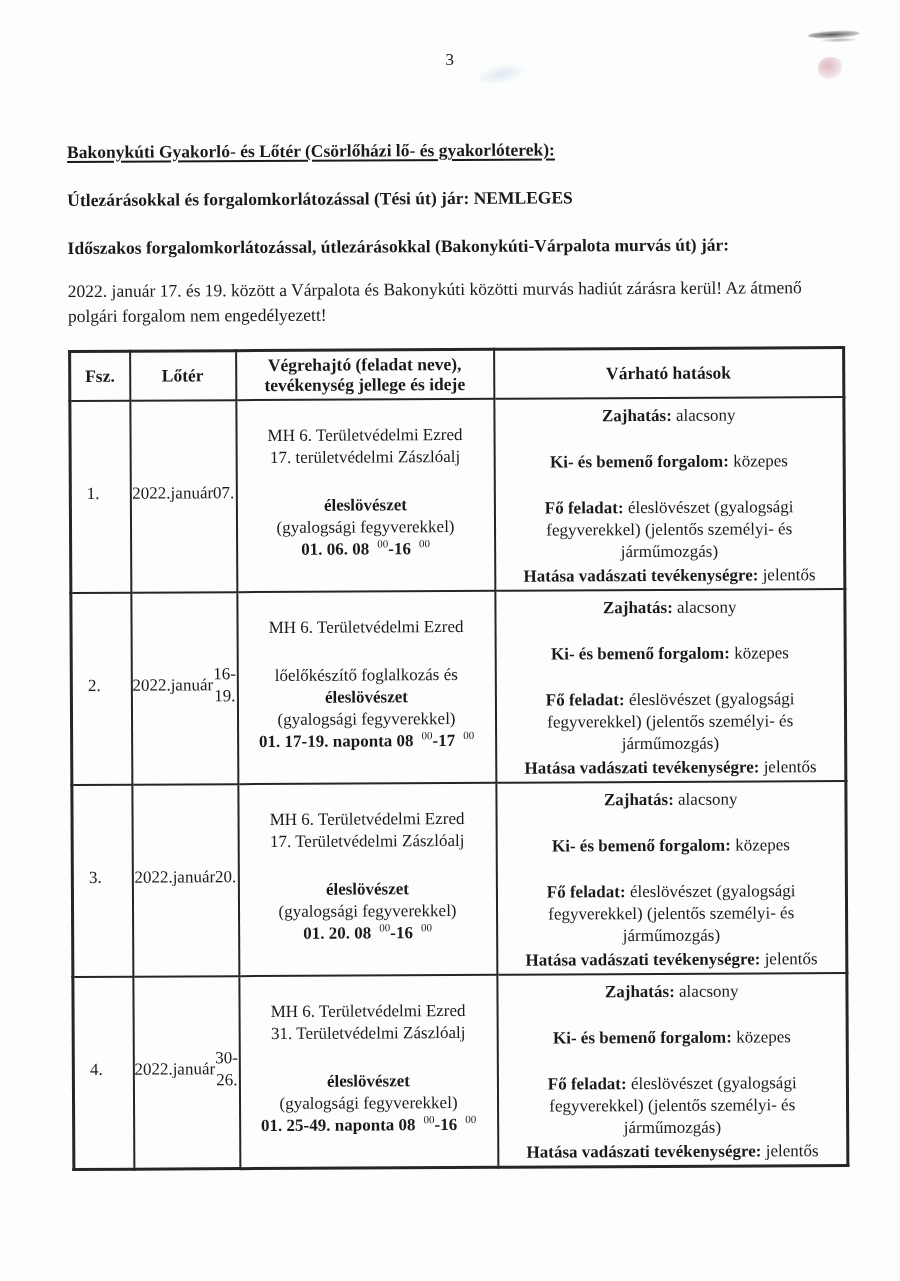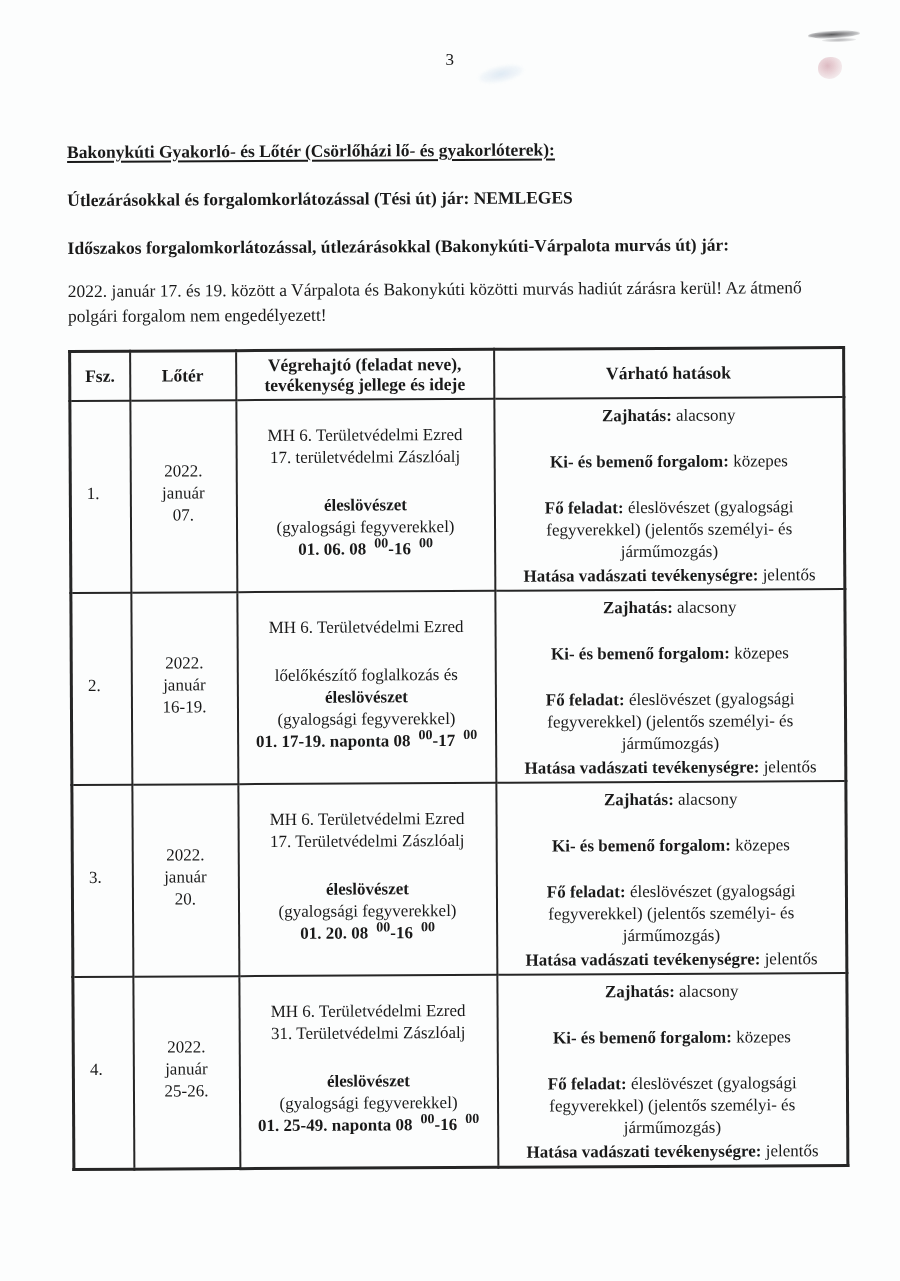--- a/index.html
+++ b/index.html
@@ -68,41 +68,41 @@
   .col-exec{width:258px;}
   .col-eff{width:350px;}
   td{vertical-align:top;padding:0;font-size:17px;}
   tr.data-row{height:190px;}
   .fsz-wrap{
     display:flex;align-items:center;
     height:184px;padding-left:15px;
     font-size:17px;
   }
   .date-wrap{
-    display:flex;flex-direction:column;justify-content:center;align-items:center;
+    display:flex;flex-direction:row;justify-content:center;align-items:center;
     height:184px;text-align:center;line-height:22px;font-size:17px;
   }
   .exec-wrap{
     display:flex;flex-direction:column;justify-content:center;align-items:center;
     height:184px;text-align:center;line-height:22px;font-size:17px;
   }
   .act{margin-top:26px;}
   .eff-wrap{
     display:flex;flex-direction:column;align-items:center;
     height:182px;padding:6px 4px 2px 4px;
     text-align:center;line-height:22px;font-size:17px;
   }
   .eff-line{width:100%;}
   .eff-zaj{margin-bottom:24px;}
   .eff-traffic{margin-bottom:24px;}
   .eff-spacer{flex:1 1 auto;}
   .b{font-weight:700;}
   sup.tt{
-    font-weight:700;
-    font-size:14px;
+    font-weight:400;
+    font-size:11px;
     vertical-align:super;
     line-height:0;
     padding-left:8px;
   }
   
   .smudge-dark{
     position:absolute;left:808px;top:31px;width:52px;height:7px;
     background:radial-gradient(ellipse at 45% 50%, rgba(60,60,62,.85) 0%, rgba(90,90,95,.45) 55%, rgba(120,120,125,0) 100%);
     transform:rotate(-3deg);
     border-radius:50%;
@@ -277,21 +277,21 @@
       <tr class="data-row">
         <td>
               <div class="fsz-wrap">
                 <span>4.</span>
               </div>
             </td>
         <td>
           <div class="date-wrap">
             <div>2022.</div>
             <div>január</div>
-            <div>25-26.</div>
+            <div>30-26.</div>
           </div>
         </td>
         <td>
           <div class="exec-wrap">
             <div class="unit">
               <div>MH 6. Területvédelmi Ezred</div>
               <div>31. Területvédelmi Zászlóalj</div>
             </div>
             <div class="act">
               <div></div>

